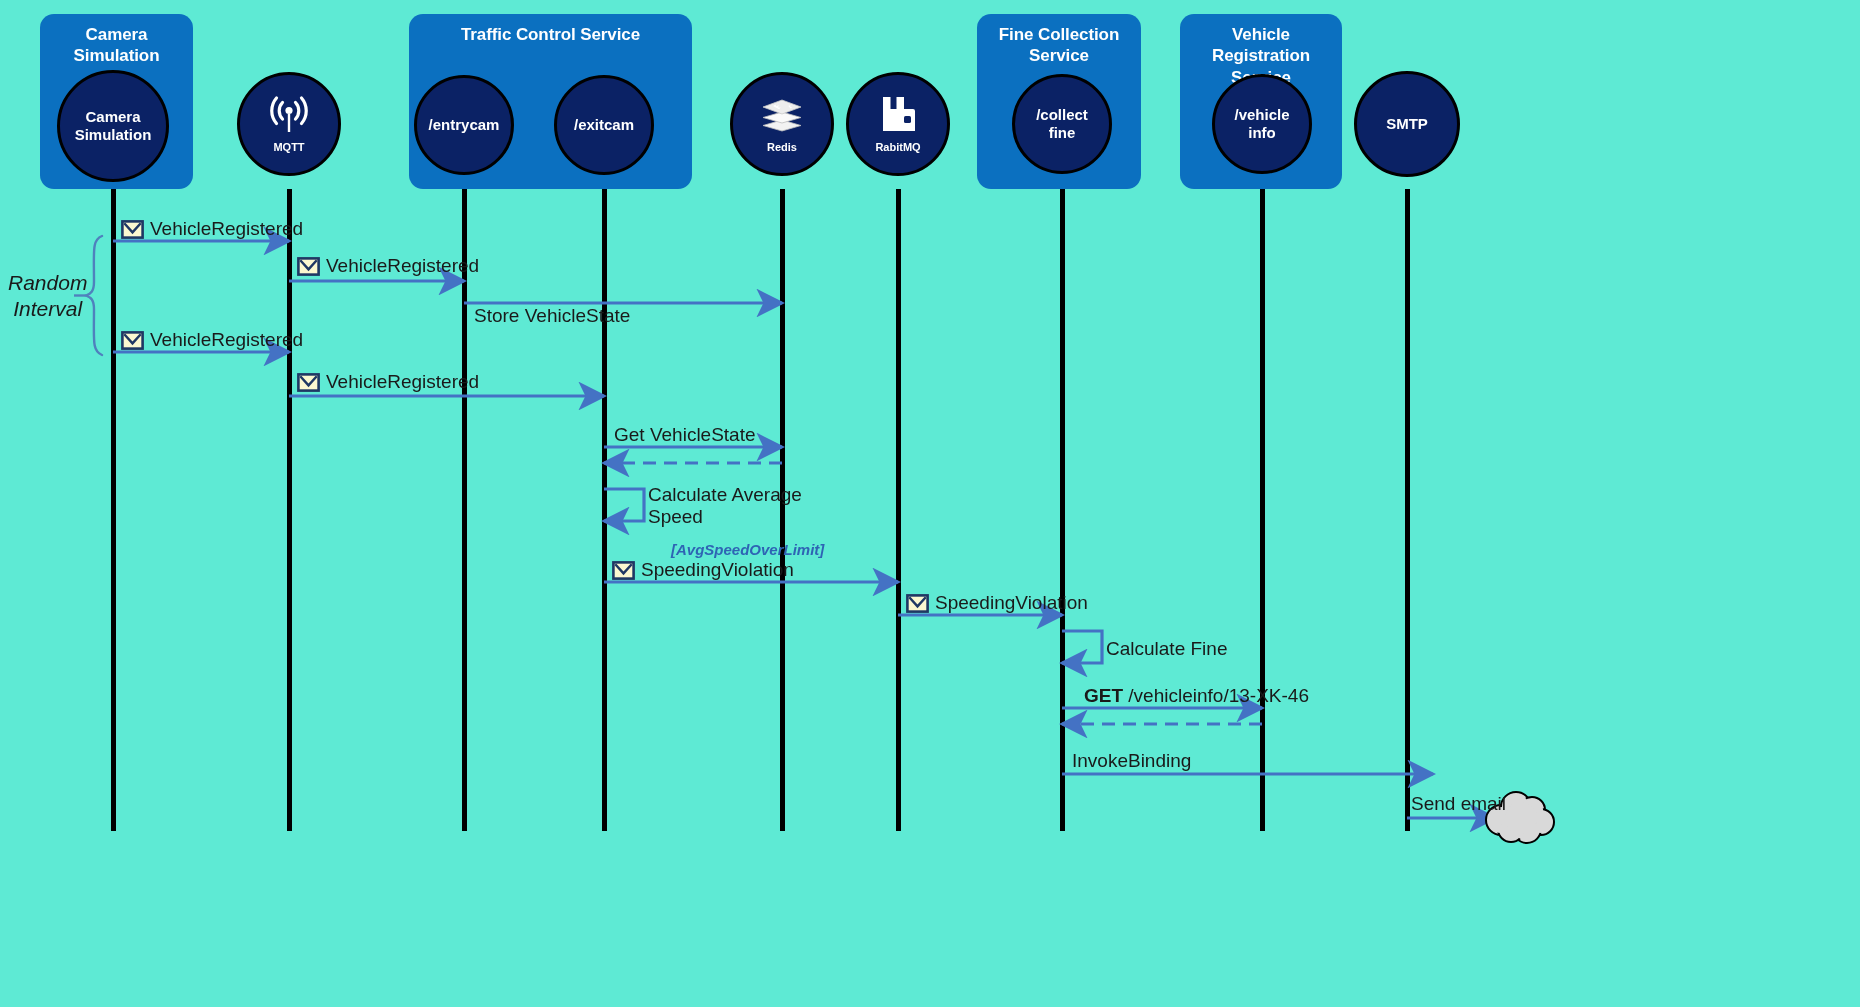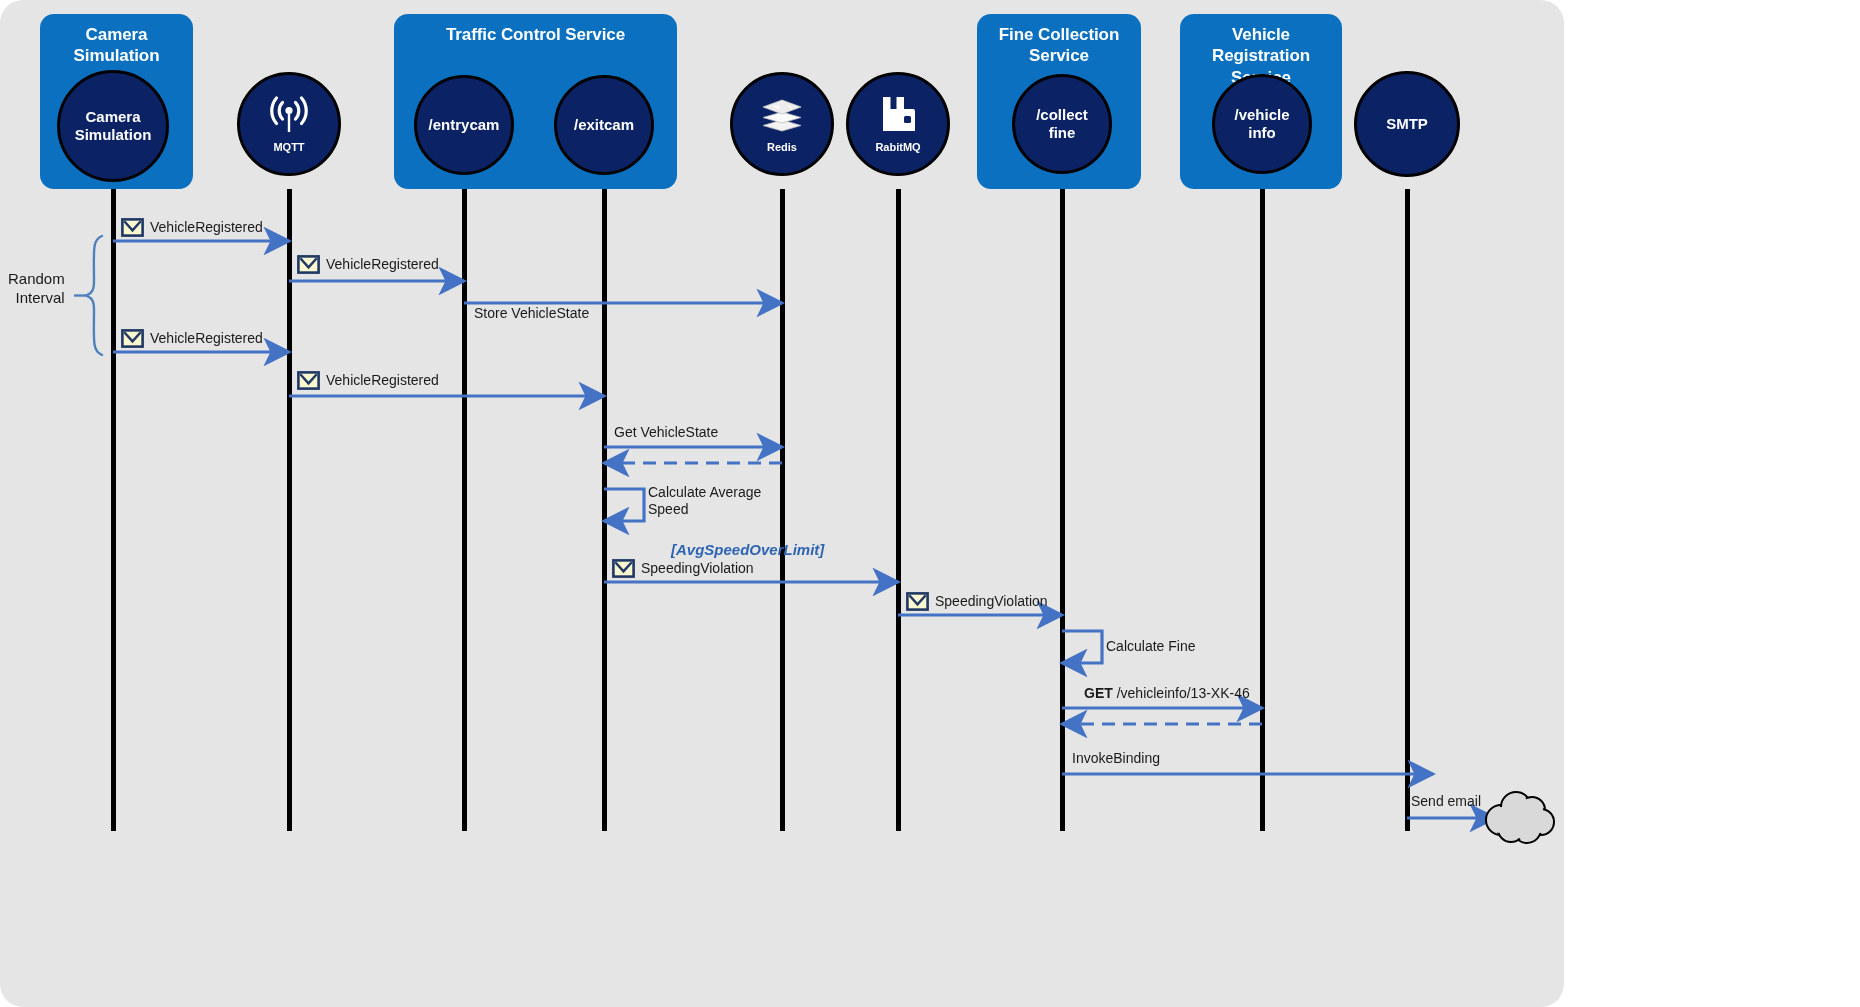--- a/index.html
+++ b/index.html
@@ -4,25 +4,24 @@
 <title>Traffic Control Sequence Diagram</title>
 <style>
   * { box-sizing: border-box; }
   html, body {
     margin: 0; padding: 0;
     background: #ffffff;
     font-family: "Liberation Sans", "DejaVu Sans", sans-serif;
   }
   #canvas {
     position: relative;
-    width: 1564px;
+    width: 1860px;
     height: 1007px;
-    background: #e5e5e5;
+    background: #5eead4;
     overflow: hidden;
-    border-radius: 23px;
   }
   
   .svc-box {
     position: absolute;
     background: #0B70C0;
     border-radius: 14px;
     color: #ffffff;
   }
   .svc-title {
     position: absolute;
@@ -61,56 +60,57 @@
 
   
   .lifeline {
     position: absolute;
     width: 5px;
     background: #000000;
   }
   
   .msg-label {
     position: absolute;
-    font-size: 14px;
+    font-size: 19px;
     color: #1a1a1a;
     white-space: nowrap;
     line-height: 1.18;
   }
   .msg-label b { font-weight: bold; margin-left: 12px; }
   .guard {
     position: absolute;
     font-size: 15px;
     font-style: italic;
     font-weight: bold;
     color: #2E64B4;
     white-space: nowrap;
   }
   .bracket-label {
     position: absolute;
-    font-size: 15px;
+    font-size: 21px;
     color: #1a1a1a;
     line-height: 1.25;
-    text-align: right;
+    text-align: center;
     white-space: pre-line;
+    font-style: italic;
   }
   .envelope { position: absolute; }
   .arrow-svg { position: absolute; left: 0; top: 0; overflow: visible; }
 </style>
 </head>
 <body>
 
 <div id="canvas">
 
   <div id="svc-boxes">
       <div class="svc-box" style="left: 40px; top: 14px; width: 153px; height: 175px; background: rgb(11, 112, 192);">
         <div class="svc-title">Camera
 Simulation</div>
       </div>
-      <div class="svc-box" style="left: 394px; top: 14px; width: 283px; height: 175px; background: rgb(11, 112, 192);">
+      <div class="svc-box" style="left: 409px; top: 14px; width: 283px; height: 175px; background: rgb(11, 112, 192);">
         <div class="svc-title">Traffic Control
 Service</div>
       </div>
       <div class="svc-box" style="left: 977px; top: 14px; width: 164px; height: 175px; background: rgb(11, 112, 192);">
         <div class="svc-title">Fine Collection
 Service</div>
       </div>
       <div class="svc-box" style="left: 1180px; top: 14px; width: 162px; height: 175px; background: rgb(11, 112, 192);">
         <div class="svc-title">Vehicle Registration
 Service</div>

